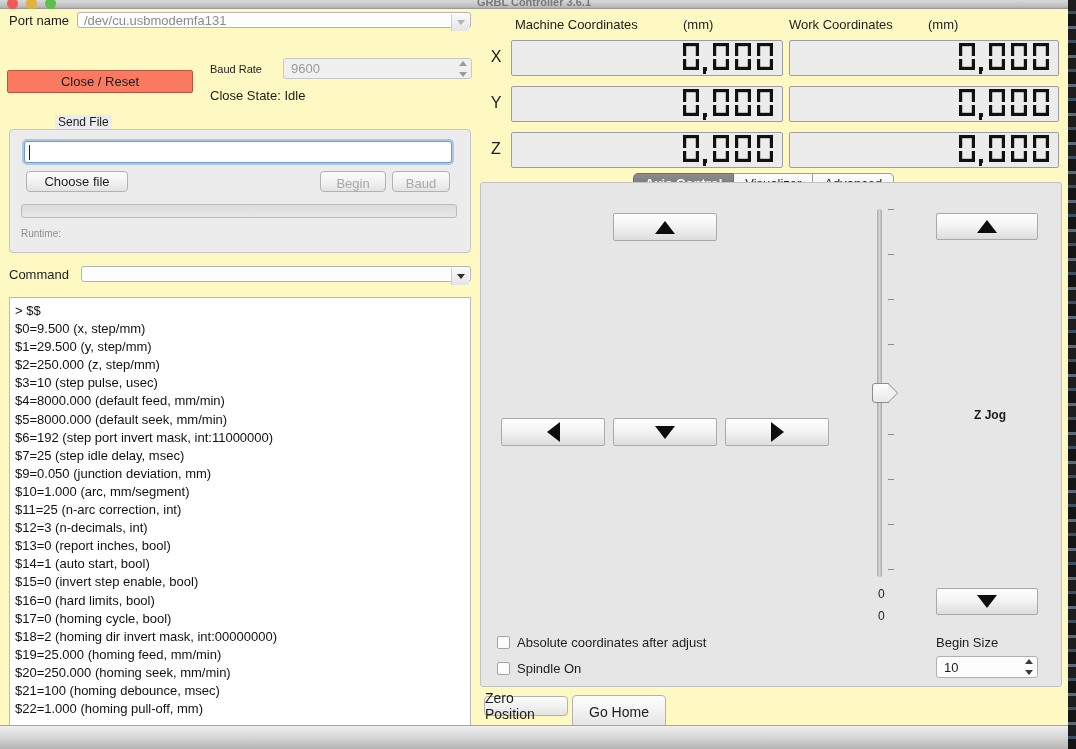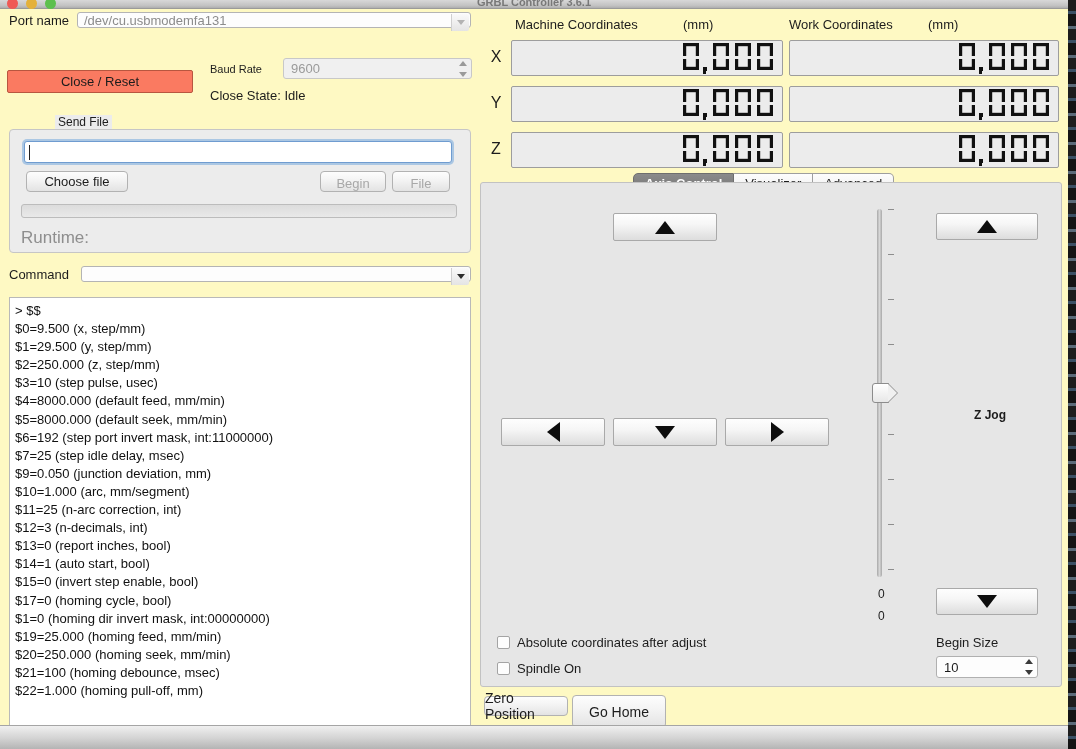--- a/index.html
+++ b/index.html
@@ -162,21 +162,21 @@
   #begin-btn   { position: absolute; top: 162px; left: 320px; width: 66px; height: 21px; }
   #stop-btn    { position: absolute; top: 162px; left: 392px; width: 58px; height: 21px; }
 
   .progress {
     position: absolute; top: 195px; left: 21px; width: 436px; height: 14px;
     background: linear-gradient(180deg,#dcdcdc,#e9e9e9);
     border: 1px solid #bcbcbc; border-radius: 3px;
   }
   #runtime-text {
     position: absolute; top: 219px; left: 21px;
-    font-size: 17px; color: #8e8e8e;
+    font-size: 10px; color: #8e8e8e;
   }
 
   
   .cmdrow { position: absolute; top: 257px; left: 9px; width: 462px; }
   .cmdrow .lbl { width: 72px; }
   .combo.white .arrowbox .caret-d { border-top-color: #2c2c2c; }
 
   
   .console {
     position: absolute; top: 288px; left: 9px;
@@ -398,21 +398,21 @@
         <div class="caret-bar"></div>
       </div>
 
       <div class="btn" id="choose-file">
         <span>Choose file</span>
       </div>
       <div class="btn disabled" id="begin-btn">
         <span>Begin</span>
       </div>
       <div class="btn disabled" id="stop-btn">
-        <span>File</span>
+        <span>Baud</span>
       </div>
 
       <div class="progress"></div>
       <div id="runtime-text">Runtime:</div>
 
       <div class="row cmdrow">
         <div class="lbl">Command</div>
         <div class="combo white">
           <span class="val dark"></span>
           <span class="arrowbox">
@@ -431,22 +431,23 @@
           <div class="line">$5=8000.000 (default seek, mm/min)</div>
           <div class="line">$6=192 (step port invert mask, int:11000000)</div>
           <div class="line">$7=25 (step idle delay, msec)</div>
           <div class="line">$9=0.050 (junction deviation, mm)</div>
           <div class="line">$10=1.000 (arc, mm/segment)</div>
           <div class="line">$11=25 (n-arc correction, int)</div>
           <div class="line">$12=3 (n-decimals, int)</div>
           <div class="line">$13=0 (report inches, bool)</div>
           <div class="line">$14=1 (auto start, bool)</div>
           <div class="line">$15=0 (invert step enable, bool)</div>
+          <div class="line">$16=0 (hard limits, bool)</div>
           <div class="line">$17=0 (homing cycle, bool)</div>
-          <div class="line">$1=0 (homing dir invert mask, int:00000000)</div>
+          <div class="line">$18=2 (homing dir invert mask, int:00000000)</div>
           <div class="line">$19=25.000 (homing feed, mm/min)</div>
           <div class="line">$20=250.000 (homing seek, mm/min)</div>
           <div class="line">$21=100 (homing debounce, msec)</div>
           <div class="line">$22=1.000 (homing pull-off, mm)</div>
         </div>
     </div>
 
     <div class="right">
 
       <div class="coordhead" id="mc-head">Machine Coordinates</div>

